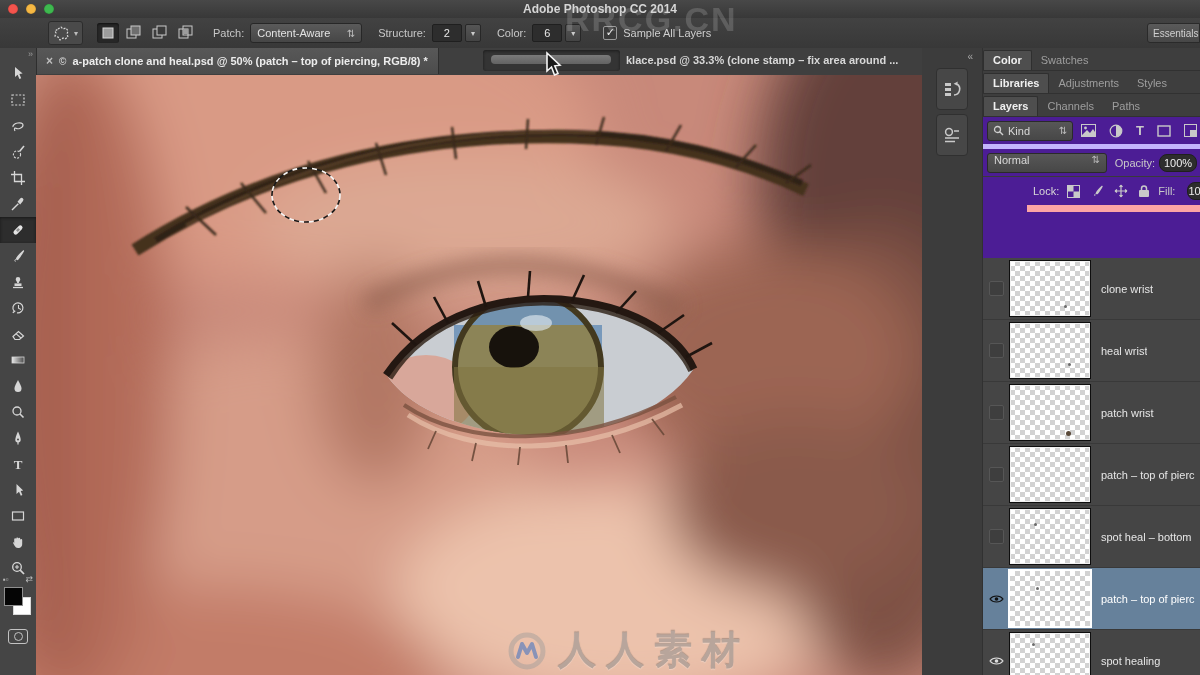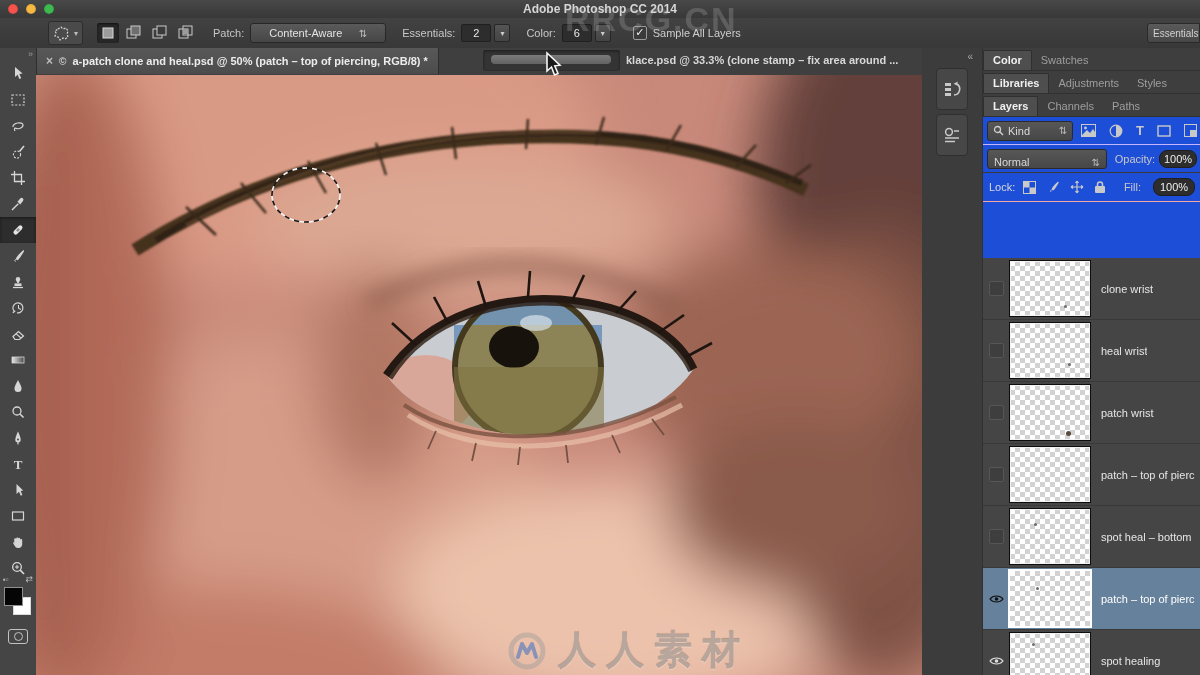--- a/index.html
+++ b/index.html
@@ -17,21 +17,21 @@
   .optionsbar{position:absolute;left:0;top:18px;width:1200px;height:30px;
     background:linear-gradient(#424242,#383838);border-bottom:1px solid #252525;
     display:flex;align-items:center;color:#cfcfcf;font-size:11px;}
   .tool-preset{display:flex;align-items:center;gap:3px;margin-left:48px;padding:2px 4px;
     border:1px solid #2c2c2c;border-radius:3px;background:#4a4a4a;}
   .mode-btns{display:flex;gap:4px;margin-left:14px;}
   .mode-btn{width:22px;height:20px;display:flex;align-items:center;justify-content:center;border-radius:3px;}
   .mode-btn.pressed{background:#272727;box-shadow:inset 0 1px 2px #111;}
   .ob-label{margin-left:16px;color:#c8c8c8;}
   .ob-select{display:flex;align-items:center;gap:6px;margin-left:6px;height:18px;
-    padding:0 18px;background:linear-gradient(#5a5a5a,#464646);
+    padding:0 6px;background:linear-gradient(#5a5a5a,#464646);
     border:1px solid #272727;border-radius:3px;color:#e2e2e2;}
   .updown{font-size:10px;color:#bdbdbd;}
   .ob-valbox{margin-left:6px;min-width:20px;height:16px;padding:0 4px;background:#2d2d2d;
     border:1px solid #1f1f1f;border-radius:2px;color:#e8e8e8;display:flex;
     align-items:center;justify-content:center;}
   .ob-arrowbtn{margin-left:3px;width:14px;height:16px;background:linear-gradient(#555,#444);
     border:1px solid #272727;border-radius:2px;color:#ccc;font-size:8px;
     display:flex;align-items:center;justify-content:center;}
   .ob-check{margin-left:22px;display:flex;align-items:center;gap:6px;}
   .checkbox{width:12px;height:12px;border:1px solid #9a9a9a;background:#3a3a3a;border-radius:2px;
@@ -76,37 +76,37 @@
   .wm-top{position:absolute;left:565px;top:0px;font-size:34px;font-weight:bold;letter-spacing:2px;
     color:rgba(205,205,205,.22);pointer-events:none;z-index:50;}
   
   .cursor{position:absolute;left:543px;top:52px;z-index:60;pointer-events:none;}
   
   .dockstrip{position:absolute;left:922px;top:48px;width:60px;height:627px;background:#3c3c3c;}
   .ds-chevron{text-align:right;padding:3px 10px 2px 0;color:#a8a8a8;font-size:10px;letter-spacing:-1px;}
   .ds-btn{width:30px;height:40px;margin:4px auto 0;background:#474747;border:1px solid #303030;
     border-radius:4px;display:flex;align-items:center;justify-content:center;}
   
-  .rightpanel{position:absolute;left:982px;top:48px;width:218px;height:627px;background:#1d4ed8;
+  .rightpanel{position:absolute;left:982px;top:48px;width:218px;height:627px;background:#4c1d95;
     border-left:1px solid #313131;color:#d8d8d8;font-size:11px;}
   .pgroup{height:22px;background:#3e3e3e;border-bottom:1px solid #313131;display:flex;align-items:flex-end;}
   .ptab{padding:3px 9px 4px;color:#9e9e9e;white-space:nowrap;}
   .ptab.active{background:#4e4e4e;color:#f0f0f0;font-weight:bold;border:1px solid #2f2f2f;border-bottom:none;border-radius:2px 2px 0 0;}
-  .filter-row{height:27px;display:flex;align-items:center;padding:0 4px;gap:8px;border-bottom:1px solid #c4b5fd;}
+  .filter-row{height:27px;display:flex;align-items:center;padding:0 4px;gap:8px;border-bottom:5px solid #c4b5fd;}
   .kind-box{display:flex;align-items:center;gap:4px;width:96px;height:18px;padding:0 5px;
     background:linear-gradient(#575757,#474747);border:1px solid #2a2a2a;border-radius:3px;}
   .filter-icons{display:flex;gap:13px;align-items:center;color:#c9c9c9;}
   .blend-row{height:27px;display:flex;align-items:center;padding:0 4px;border-bottom:1px solid #3a3a3a;}
-  .blend-box{display:flex;align-items:flex-end;width:118px;height:18px;padding:0 6px;
+  .blend-box{display:flex;align-items:flex-start;width:118px;height:18px;padding:0 6px;
     background:linear-gradient(#575757,#474747);border:1px solid #2a2a2a;border-radius:3px;}
   .blend-box .updown{margin-left:auto;}
   .rp-label{margin-left:8px;color:#c8c8c8;}
   .rp-valbox{margin-left:4px;width:40px;height:16px;background:#2d2d2d;border:1px solid #1f1f1f;
     border-radius:8px;color:#eee;display:flex;align-items:center;justify-content:center;}
-  .lock-row{height:28px;display:flex;align-items:center;padding:0 6px;border-bottom:1px solid #fca5a5;gap:8px;}
+  .lock-row{height:28px;display:flex;align-items:center;padding:0 6px;border-bottom:7px solid #fca5a5;gap:8px;margin-left:44px;}
   .lock-icons{display:flex;gap:10px;align-items:center;}
   .lock-row .rp-label{margin-left:auto;}
   
   .layers{position:absolute;left:0;top:210px;right:0;bottom:0;overflow:hidden;}
   .lrow{height:61px;border-bottom:1px solid #393939;display:flex;align-items:center;background:#454545;}
   .lrow.selected{background:#66819b;}
   .eye-well{width:26px;display:flex;align-items:center;justify-content:center;}
   .eye-off{width:13px;height:13px;border:1px solid #565656;border-radius:2px;background:#3e3e3e;}
   .thumb{width:80px;height:55px;border:1px solid #0e0e0e;outline:1px solid #f2f2f2;outline-offset:-2px;
     background-color:#fff;position:relative;
@@ -164,21 +164,21 @@
             <rect x="5" y="1" width="9" height="9" fill="none" stroke="#c9c9c9"></rect>
             <rect x="5" y="4" width="5" height="5" fill="#9c9c9c"></rect>
           </svg>
       </div>
     </div>
     <span class="ob-label">Patch:</span>
     <div class="ob-select" style="width:98px">
       <span>Content-Aware</span>
       <span class="updown" style="margin-left:auto">⇅</span>
     </div>
-    <span class="ob-label">Essentials:</span>
+    <span class="ob-label">Structure:</span>
     <div class="ob-valbox">2</div>
     <div class="ob-arrowbtn">▾</div>
     <span class="ob-label">Color:</span>
     <div class="ob-valbox">6</div>
     <div class="ob-arrowbtn">▾</div>
     <div class="ob-check">
       <span class="checkbox">✓</span>
       <span>Sample All Layers</span>
     </div>
     <div class="workspace-btn">Essentials</div>

